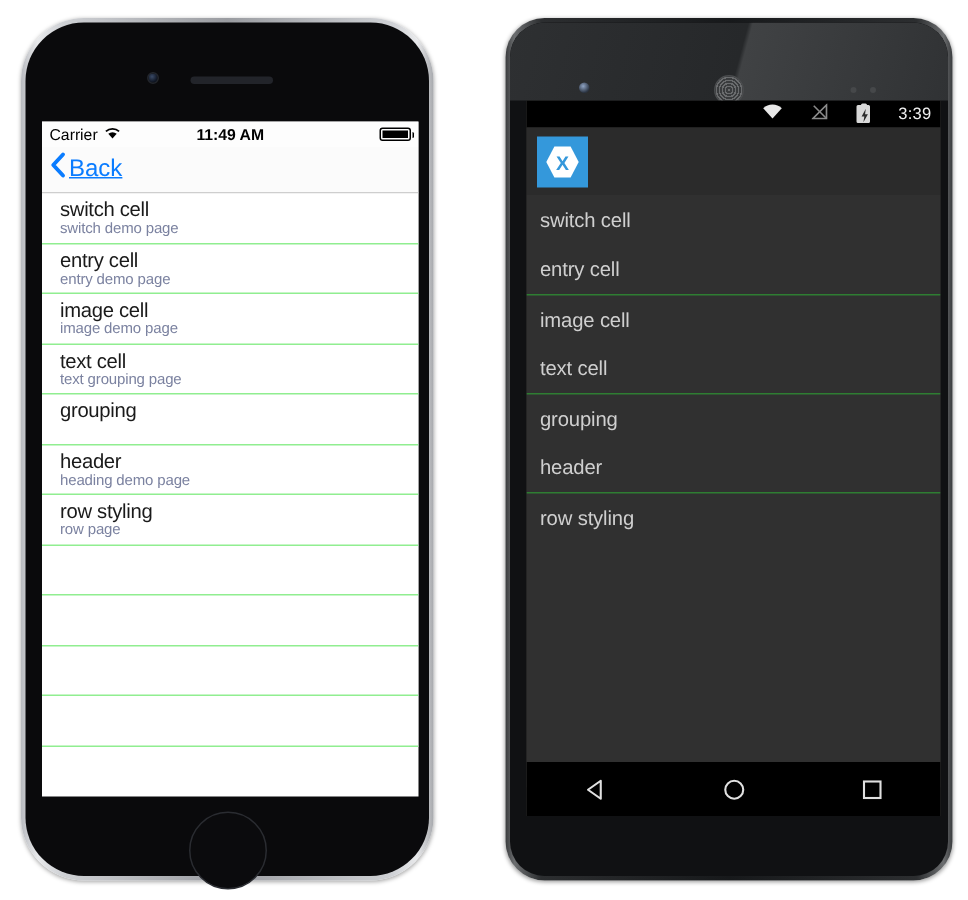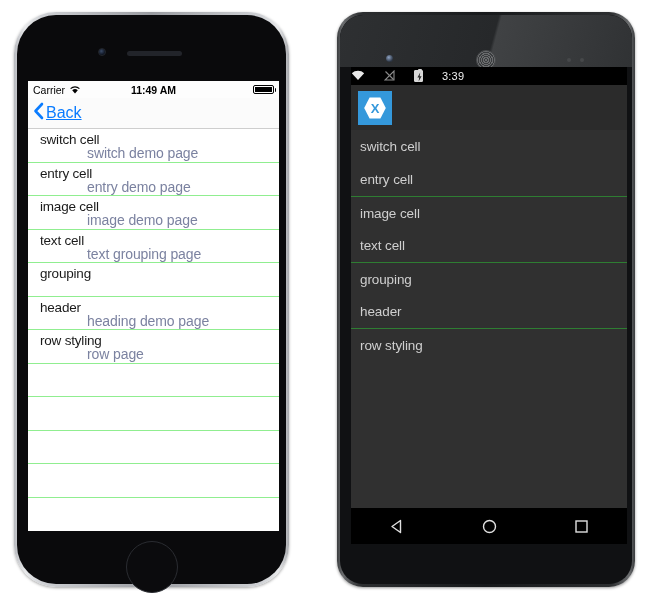--- a/index.html
+++ b/index.html
@@ -89,23 +89,22 @@
   .ios-row {
     height: 33.5px; padding: 3px 0 0 12px;
     border-bottom: 1px solid #90ee90;
     position: relative;
   }
   .ios-row-title {
     font-size: 13.5px; color: #1a1a1a; line-height: 15px;
     letter-spacing: -.2px;
   }
   .ios-row-sub {
-    font-size: 14px; color: #7b82a0; line-height: 12px;
+    font-size: 10px; color: #7b82a0; line-height: 12px;
     letter-spacing: -.1px;
-    margin-left: 47px;
   }
   .ios-row.empty { height: 33.5px; }
 
   
   #android {
     position: absolute; left: 337px; top: 12px;
     width: 298px; height: 575px;
     border-radius: 26px;
     background: linear-gradient(to right,#3a3c3e 0%,#6c6e70 2%,#2c2e30 8%,#17191b 50%,#2c2e30 92%,#6c6e70 98%,#3a3c3e 100%);
     padding: 3px;
@@ -137,21 +136,21 @@
   }
   #and-sensors i { width: 4px; height: 4px; border-radius: 50%; background: #46484a; display: block; }
   #and-screen {
     position: absolute; left: 11px; top: 52px;
     width: 276px; height: 477px;
     background: #303030; overflow: hidden;
   }
 
   .and-statusbar {
     height: 18px; background: #000;
-    display: flex; align-items: center; 
+    display: flex; align-items: center; justify-content: flex-end;
     gap: 19px; padding-right: 6px;
     color: #e8e8e8; font-size: 11px;
   }
   .and-time { font-size: 11px; color: #f0f0f0; letter-spacing: .2px; }
   .batt-and {
     width: 9px; height: 12px; border: 1px solid #d8d8d8;
     border-radius: 1px; position: relative; background: #d8d8d8;
   }
   .batt-and::before {
     content: ""; position: absolute; left: 2.5px; top: -2.5px;

